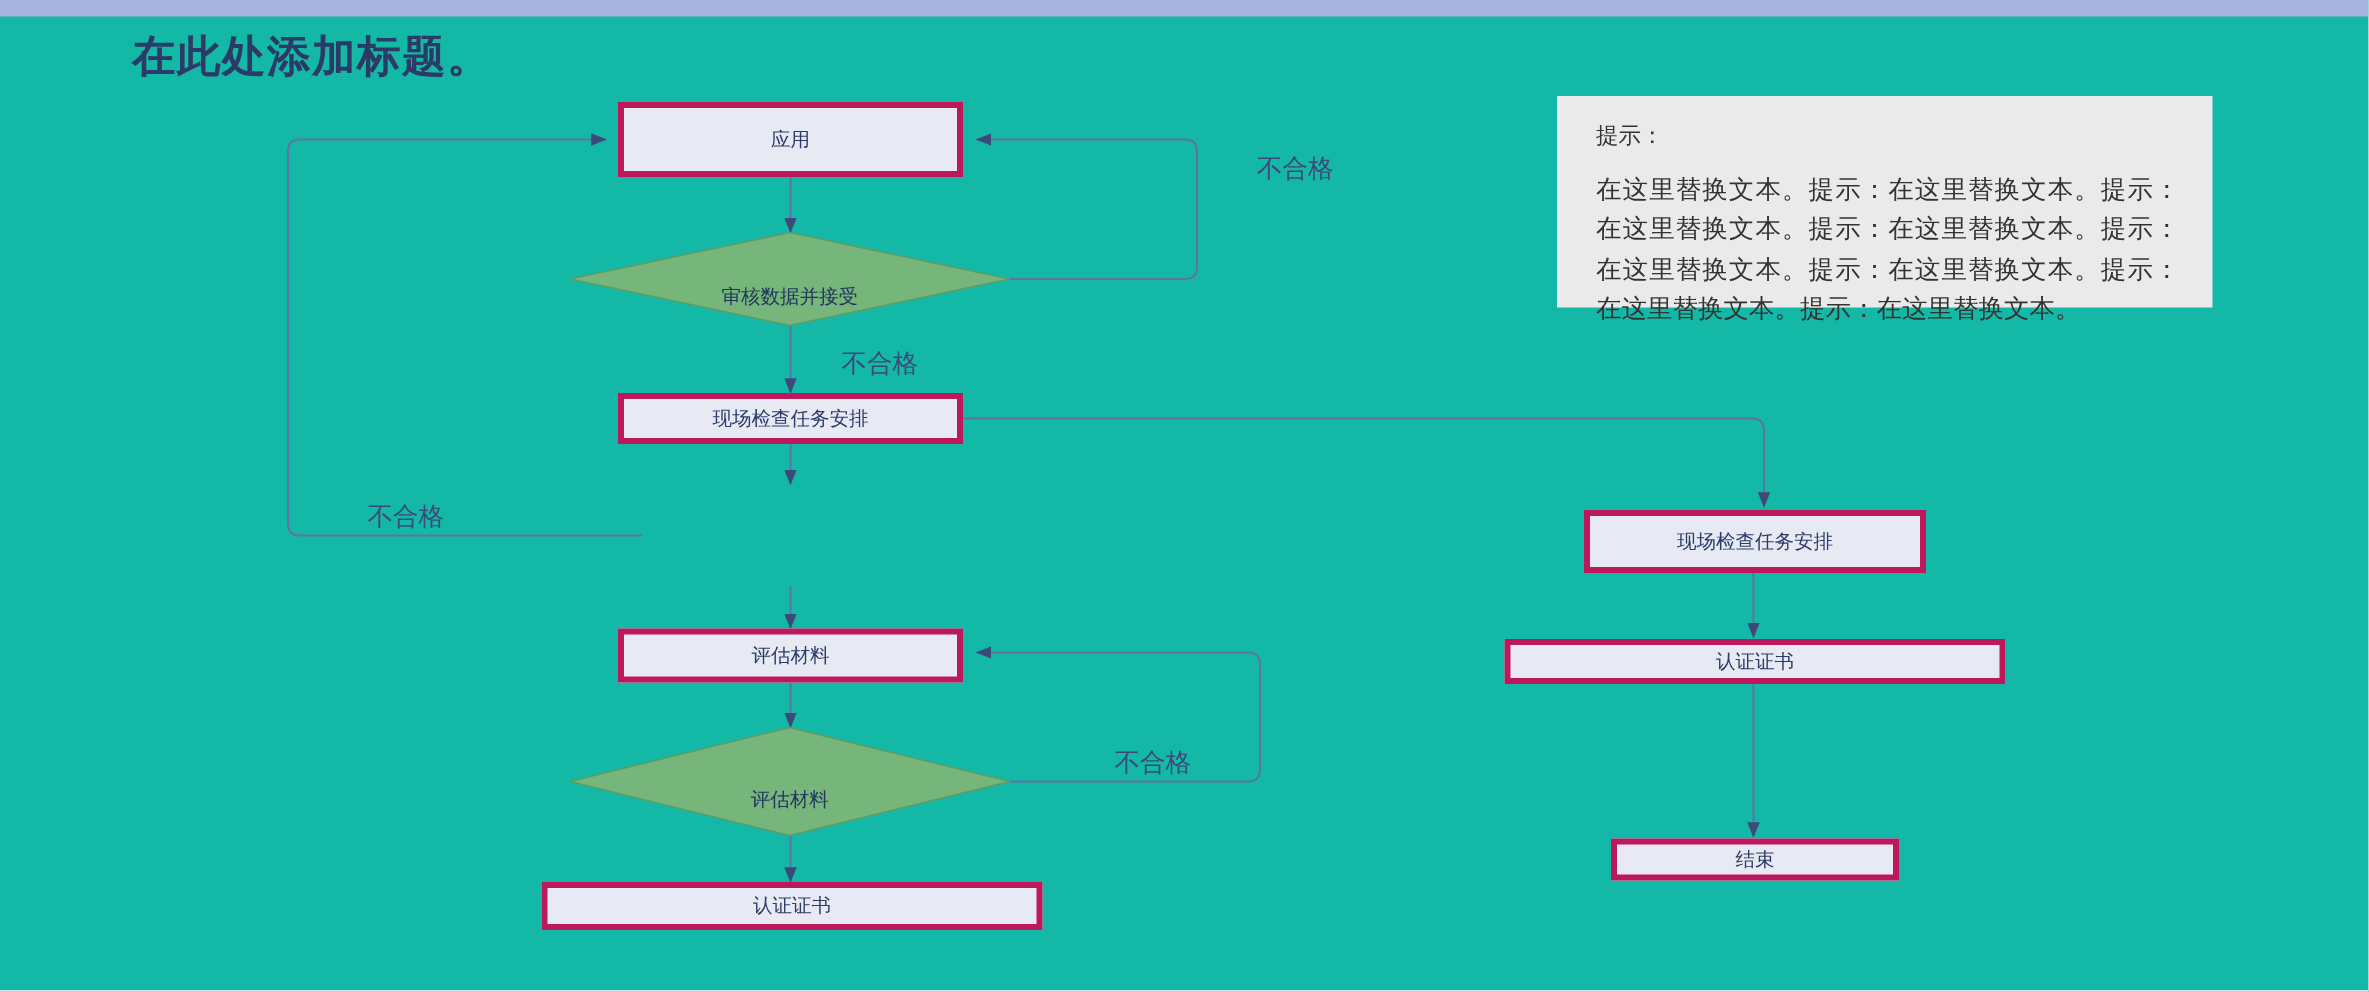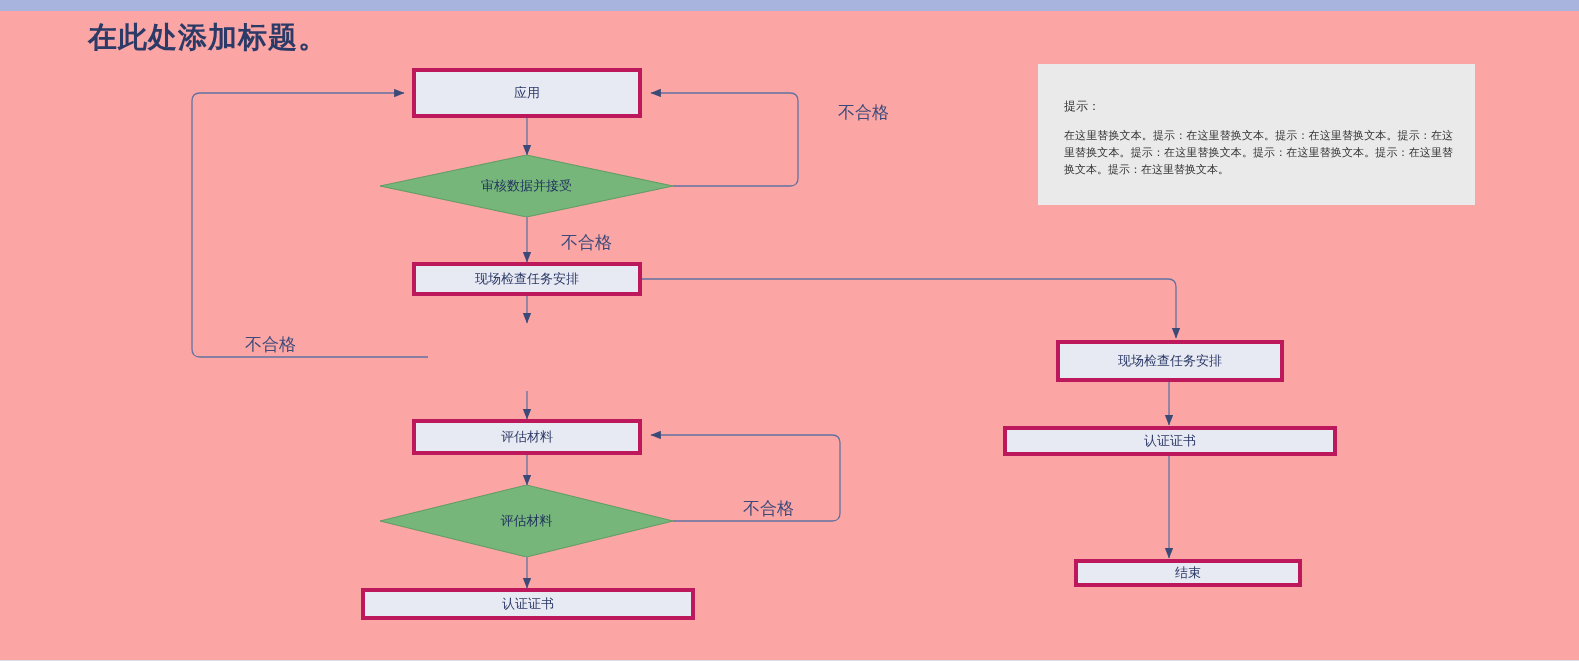--- a/index.html
+++ b/index.html
@@ -8,21 +8,21 @@
     padding: 0;
     background: #ffffff;
   }
   body {
     font-family: "Liberation Sans", "DejaVu Sans", sans-serif;
   }
   #page {
     position: relative;
     width: 1579px;
     height: 661px;
-    background: #fca5a5;
+    background: #14b8a6;
     overflow: hidden;
     border-bottom: 1px solid #d8dde6;
     box-sizing: border-box;
   }
   #topbar {
     position: absolute;
     left: 0;
     top: 0;
     width: 1579px;
     height: 11px;
@@ -70,21 +70,21 @@
   .node-diamond-shape {
     position: absolute;
     left: 0;
     top: 0;
     width: 100%;
     height: 100%;
   }
   .node-diamond-label {
     position: absolute;
     left: 0;
-    top: 0;
+    top: 12px;
     width: 100%;
     height: 100%;
     display: flex;
     align-items: center;
     justify-content: center;
     color: #22345e;
     font-size: 13px;
     text-align: center;
   }
   .edge-label {
@@ -99,27 +99,27 @@
     left: 1038px;
     top: 64px;
     width: 437px;
     height: 141px;
     background: #eaeaea;
     box-sizing: border-box;
     padding: 18px 22px 14px 26px;
   }
   #note-heading {
     color: #333333;
-    font-size: 12px;
-    margin: 17px 0 14px 0;
+    font-size: 15px;
+    margin: 0 0 14px 0;
     line-height: 1.2;
   }
   #note-body {
     color: #333333;
-    font-size: 11px;
+    font-size: 17px;
     line-height: 1.55;
     margin: 0;
     text-align: justify;
   }
 </style>
 </head>
 <body>
 
 <div id="page">
 
@@ -193,21 +193,21 @@
   </div>
 
   <div class="node node-box" style="left:1056px; top:340px; width:228px; height:42px;">
     <span>现场检查任务安排</span>
   </div>
 
   <div class="node node-box" style="left:1003px; top:426px; width:334px; height:30px;">
     <span>认证证书</span>
   </div>
 
-  <div class="node node-box" style="left:1074px; top:559px; width:228px; height:28px;">
+  <div class="node node-box" style="left:1074px; top:559px; width:192px; height:28px;">
     <span>结束</span>
   </div>
 
   <div class="edge-label" style="left:838px; top:101px;">不合格</div>
 
   <div class="edge-label" style="left:561px; top:231px;">不合格</div>
 
   <div class="edge-label" style="left:245px; top:333px;">不合格</div>
 
   <div class="edge-label" style="left:743px; top:497px;">不合格</div>

